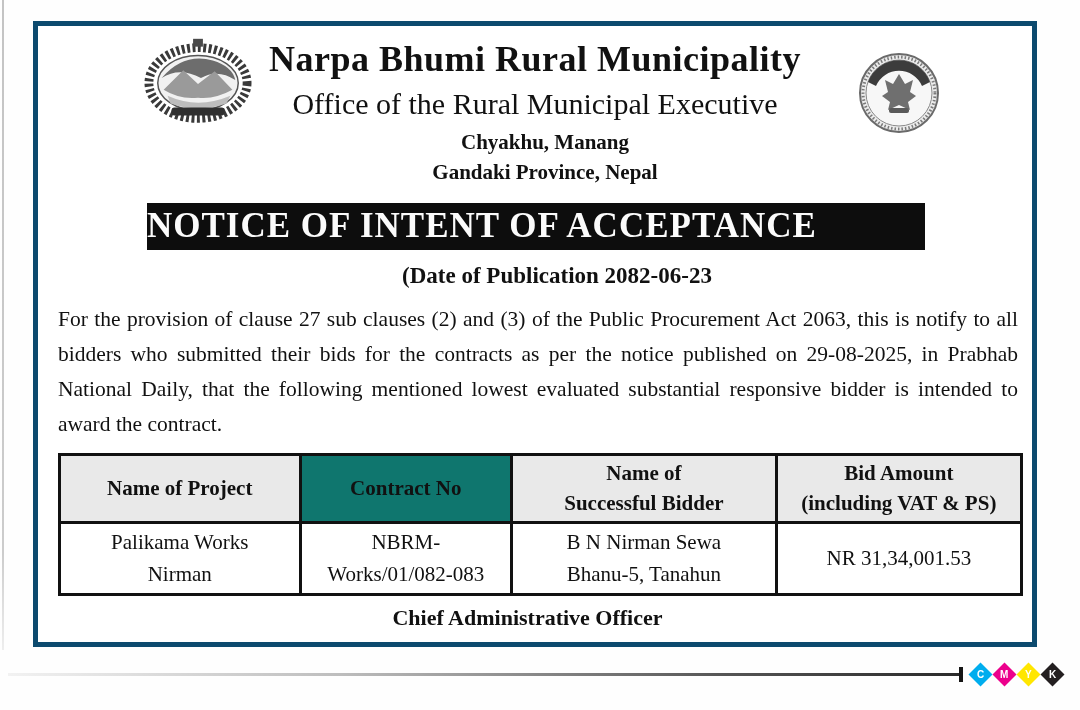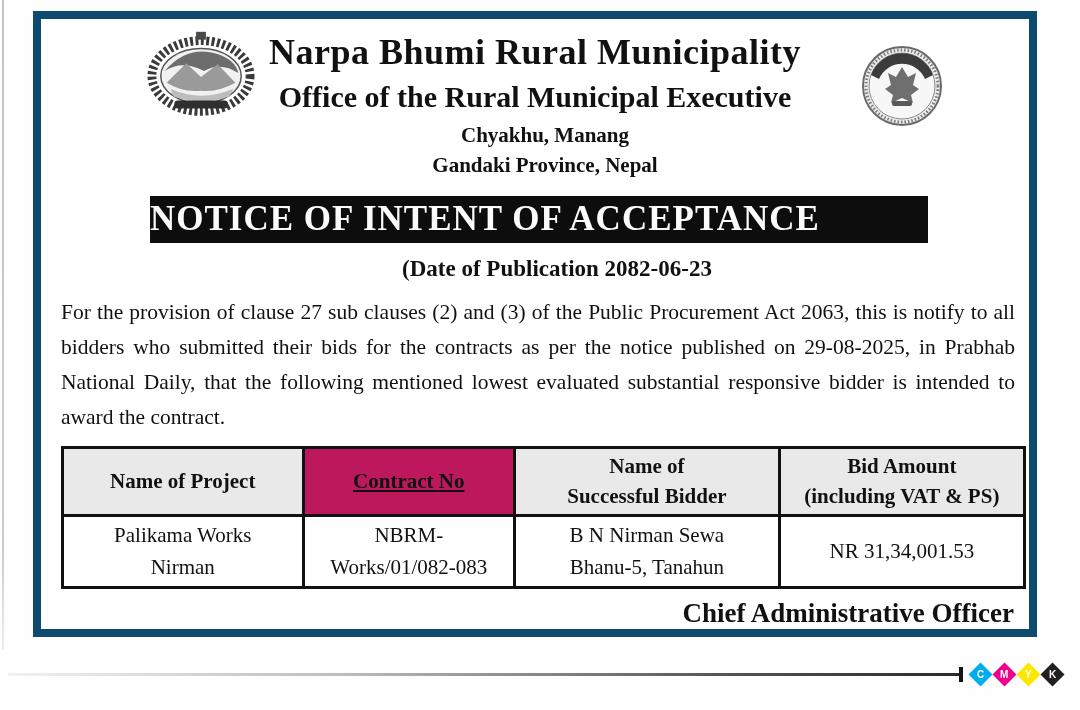--- a/index.html
+++ b/index.html
@@ -16,23 +16,23 @@
     overflow: hidden;
   }
   .left-column-rule {
     position: absolute;
     left: 2px; top: 0;
     width: 2px; height: 650px;
     background: linear-gradient(to bottom, #c4c4c4 0%, #cccccc 85%, #eeeeee 100%);
   }
   .frame {
     position: absolute;
-    left: 33px; top: 11px;
+    left: 33px; top: 21px;
     width: 1004px; height: 626px;
-    border: 8px solid #0c4a6e;
+    border: 5px solid #0c4a6e;
     background: #fff;
   }
   .logo-left {
     position: absolute;
     left: 106px; top: 12px;
     width: 108px; height: 90px;
   }
   .logo-right {
     position: absolute;
     left: 820px; top: 26px;
@@ -40,21 +40,21 @@
   }
   .masthead { text-align: center; padding-top: 13px; }
   .org-name {
     font-size: 36px;
     font-weight: bold;
     letter-spacing: 0.5px;
     line-height: 1.15;
   }
   .office-name {
     font-size: 30px;
-    font-weight: bold;
+    font-weight: normal;
     line-height: 1.15;
     margin-top: 7px;
   }
   .addr {
     font-size: 21px;
     font-weight: bold;
     line-height: 1.45;
     padding-left: 20px;
   }
   .addr-first { margin-top: 5px; }
@@ -107,22 +107,22 @@
     font-size: 21px;
     height: 66px;
     line-height: 1.55;
   }
   .col-project { width: 25%; }
   .col-contract { width: 22%; }
   .col-bidder { width: 27.5%; }
   .col-amount { width: 25.5%; }
   .signature {
     margin: 9px 15px 4px 0;
-    text-align: right;
-    font-size: 27px;
+    text-align: center;
+    font-size: 22px;
     font-weight: bold;
   }
   .bottom-strip {
     position: absolute;
     left: 0; top: 663px;
     width: 1080px; height: 26px;
   }
   .reg-line {
     position: absolute;
     left: 8px; top: 10px;
@@ -204,21 +204,21 @@
     <table class="notice-table">
       <colgroup>
         <col class="col-project">
           <col class="col-contract">
           <col class="col-bidder">
           <col class="col-amount">
       </colgroup>
       <thead>
         <tr>
           <th style="background-color: rgb(233, 233, 233); font-family: Liberation Serif, serif;">Name of Project</th>
-          <th style="background-color: #be185d; text-decoration: underline;">Contract No</th>
+          <th style="background-color: #0f766e;">Contract No</th>
           <th style="background-color: rgb(233, 233, 233);">Name of
 Successful Bidder</th>
           <th style="background-color: rgb(233, 233, 233);">Bid Amount
 (including VAT &amp; PS)</th>
         </tr>
       </thead>
       <tbody>
         <tr>
           <td>Palikama Works
 Nirman</td>

